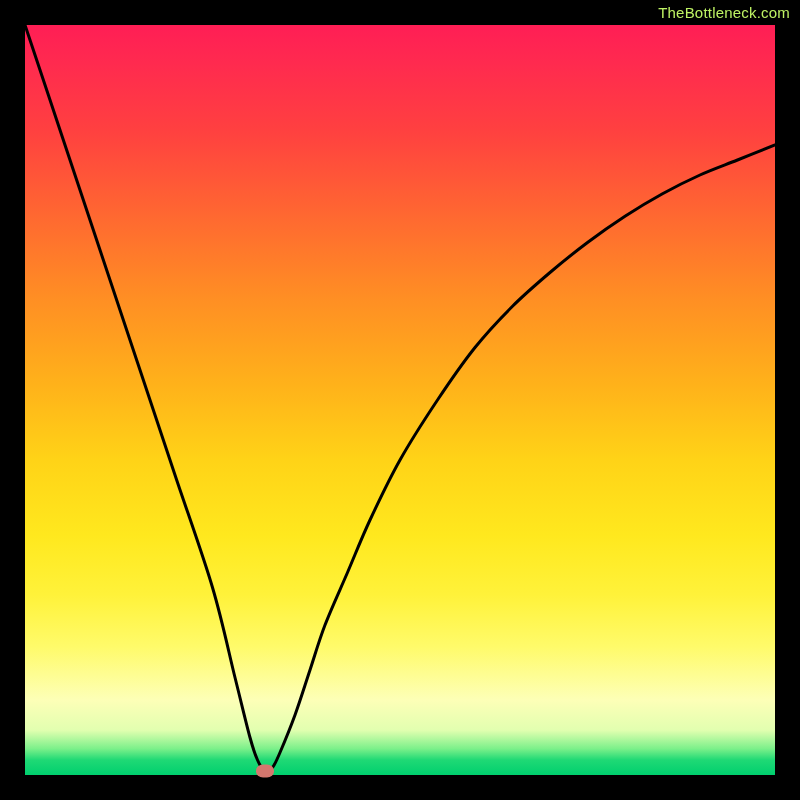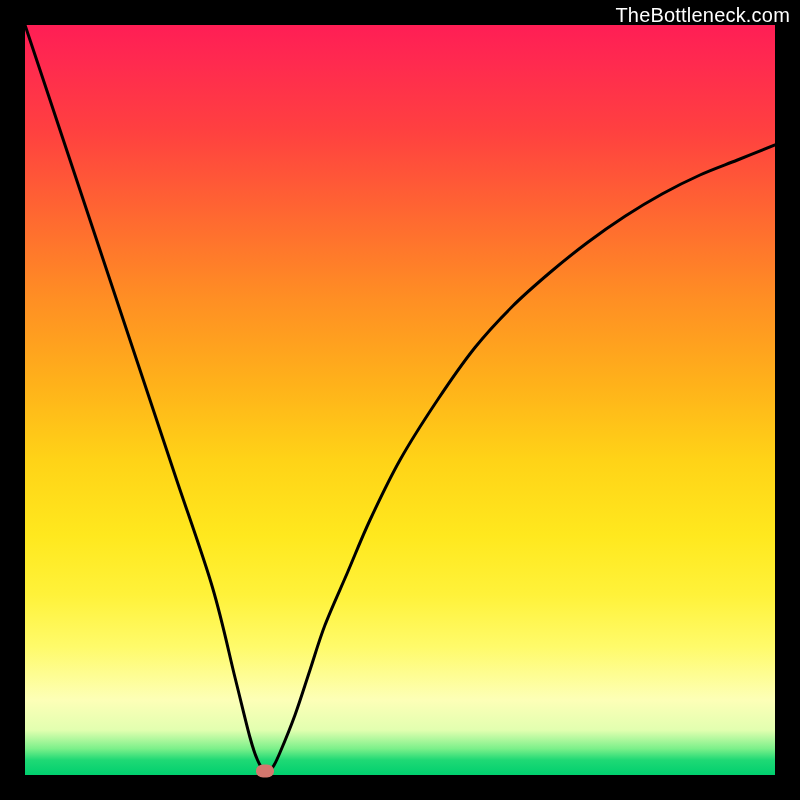--- a/index.html
+++ b/index.html
@@ -55,22 +55,22 @@
     width: 18px;
     height: 13px;
     border-radius: 7px / 6px;
     background: #d4776e;
     transform: translate(-50%, -50%);
   }
   .watermark {
     position: absolute;
     top: 4px;
     right: 10px;
-    color: #ffffff;
-    font-size: 20px;
+    color: #bef264;
+    font-size: 15px;
     font-weight: 500;
     letter-spacing: 0.2px;
     user-select: none;
   }
 </style>
 </head>
 <body>
 
 <div class="frame">
   <div class="watermark">TheBottleneck.com</div>

